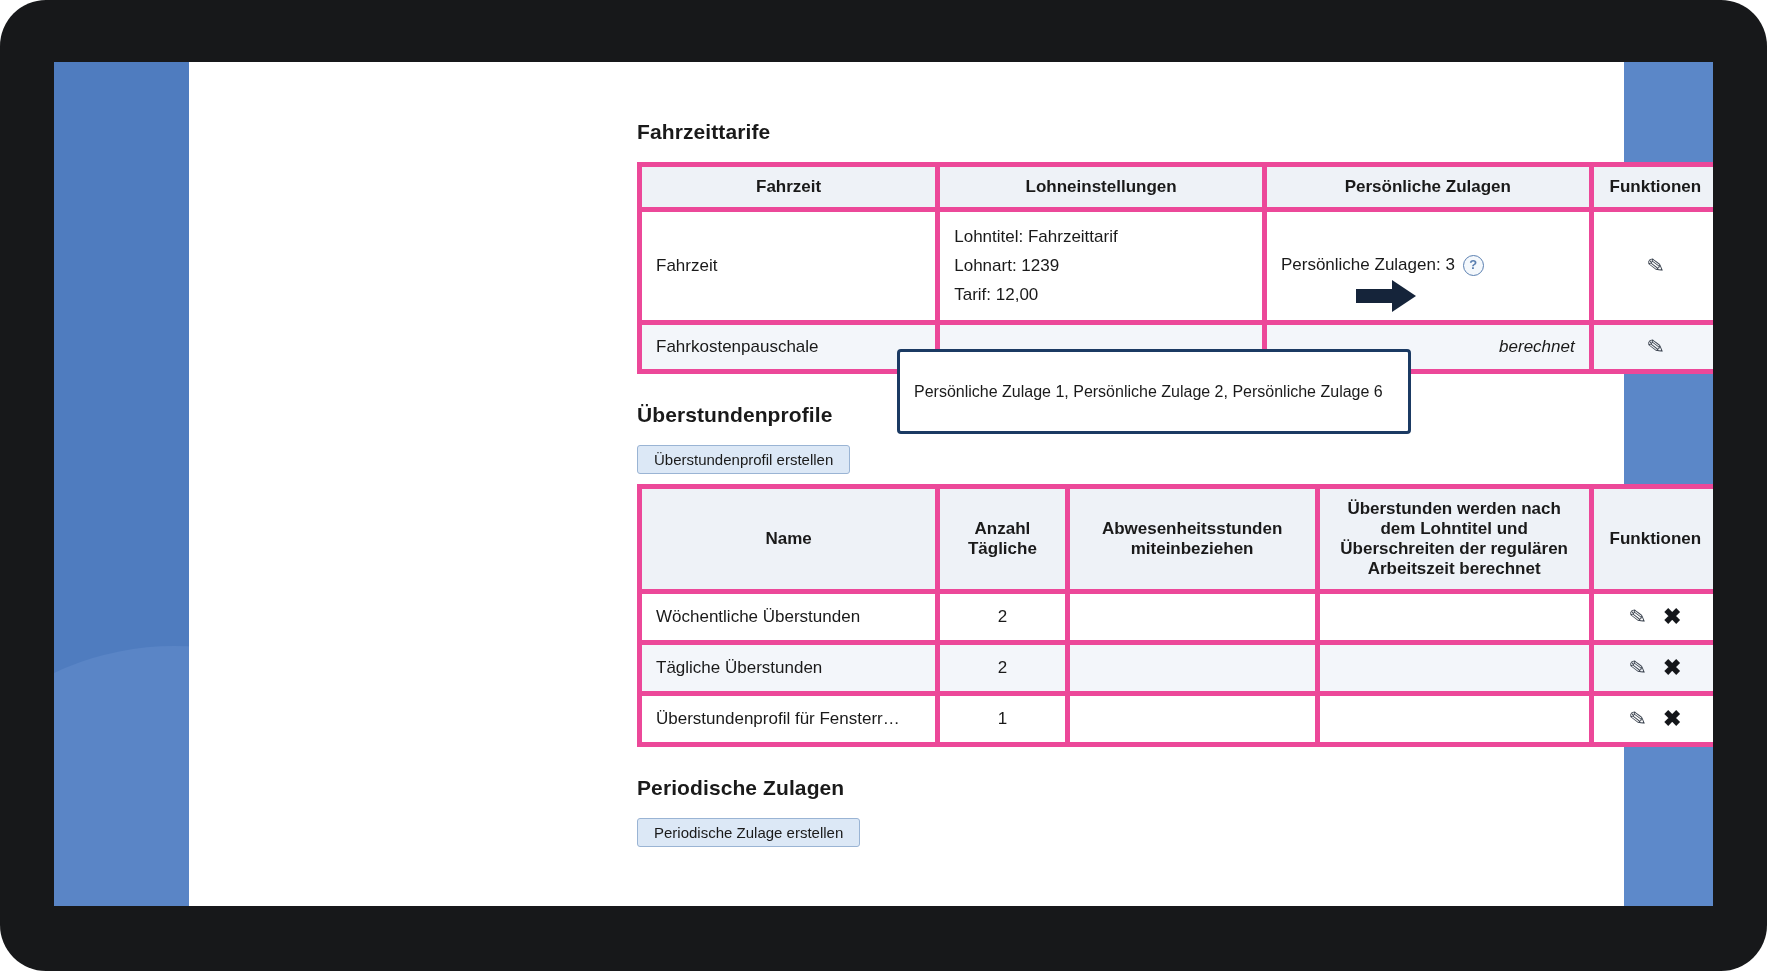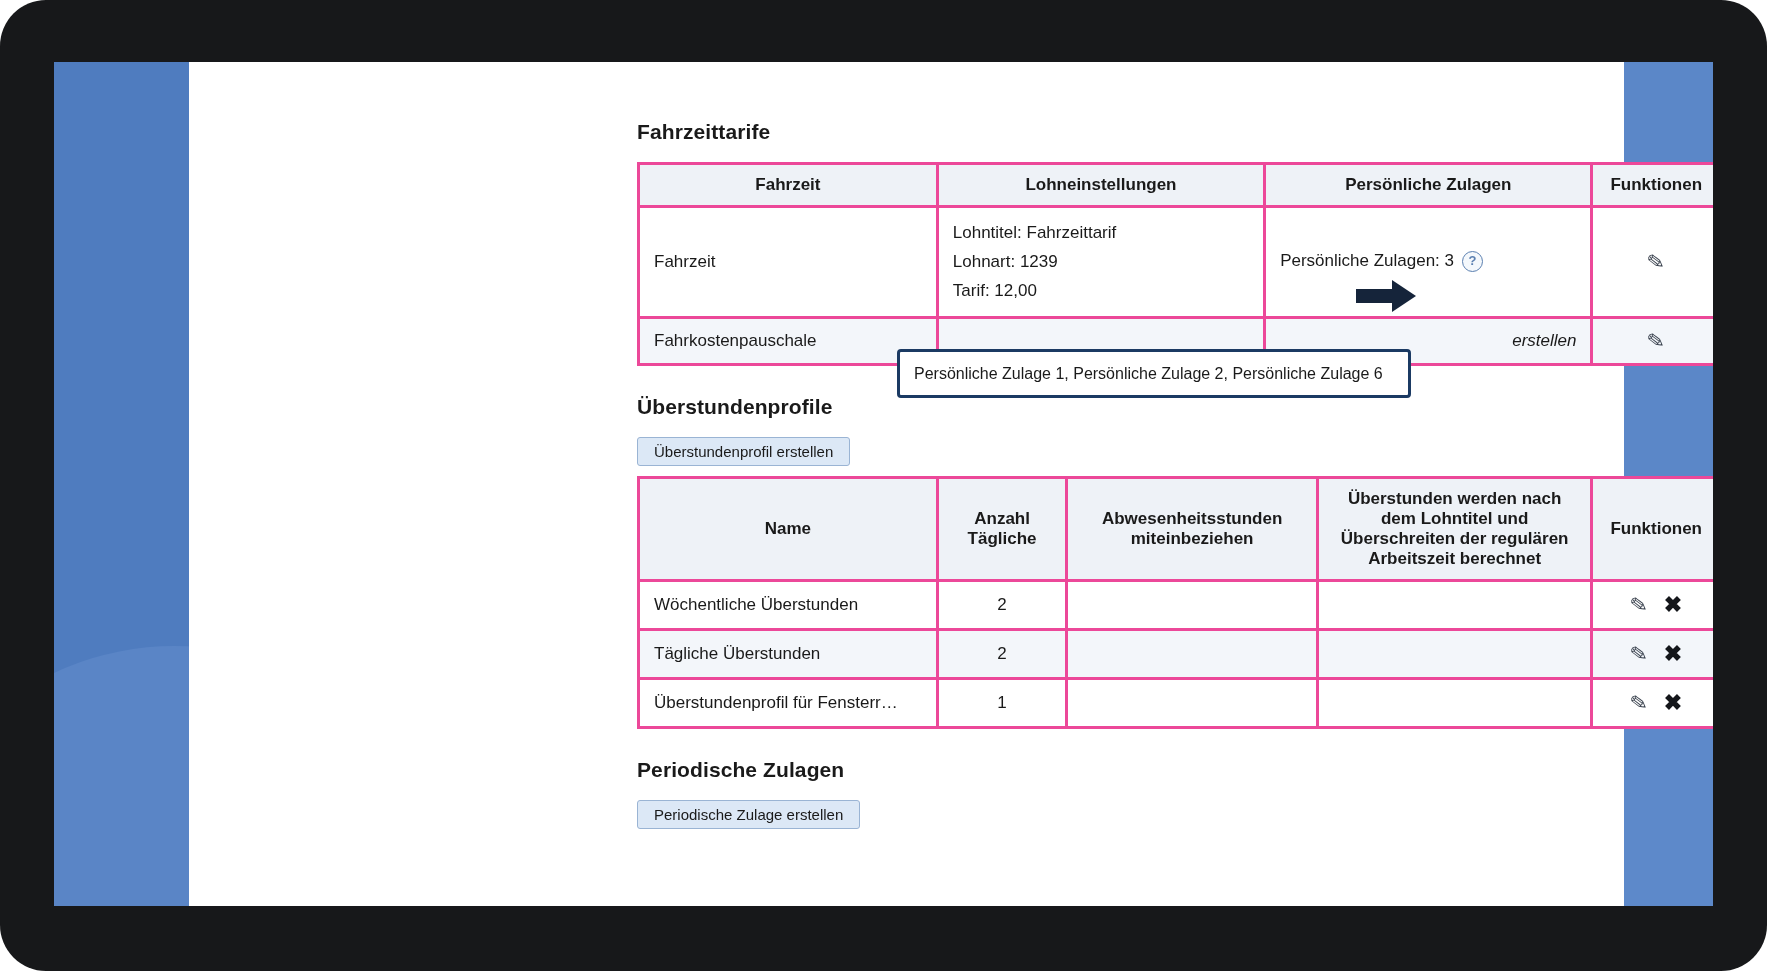--- a/index.html
+++ b/index.html
@@ -102,21 +102,21 @@
   }
 
   table.grid {
     border-collapse: collapse;
     width: 1085px;
     table-layout: fixed;
     font-size: 17px;
     color: #1a1a1a;
   }
   table.grid th, table.grid td {
-    border: 3px solid #ec4899;
+    border: 5px solid #ec4899;
     padding: 10px 14px;
     vertical-align: middle;
   }
   table.grid thead th {
     background: #eef2f7;
     font-weight: bold;
     text-align: center;
   }
   table.grid tbody td {
     background: #ffffff;
@@ -187,21 +187,21 @@
 
   
   .tooltip-callout {
     position: absolute;
     left: 843px;
     top: 287px;
     width: 480px;
     background: #ffffff;
     border: 3px solid #1b3a63;
     border-radius: 4px;
-    padding: 10px 14px;
+    padding: 28px 14px;
     font-size: 16px;
     line-height: 1.45;
     color: #1a1a1a;
   }
 
   .ellipsis {
     display: inline-block;
     max-width: 265px;
     overflow: hidden;
     text-overflow: ellipsis;
@@ -252,21 +252,21 @@
               <td>
                 <span>Persönliche Zulagen: 3</span><span class="help-icon">?</span>
               </td>
               <td class="fn-cell">
                 <span class="icon-pencil">✎</span>
               </td>
             </tr>
             <tr class="alt">
               <td>Fahrkostenpauschale</td>
               <td></td>
-              <td class="italic" style="text-align:right;">erstellen</td>
+              <td class="italic" style="text-align:right;">berechnet</td>
               <td class="fn-cell">
                 <span class="icon-pencil">✎</span>
               </td>
             </tr>
           </tbody>
         </table>
 
         
         <h2 class="section-title spaced">Überstundenprofile</h2>
 

